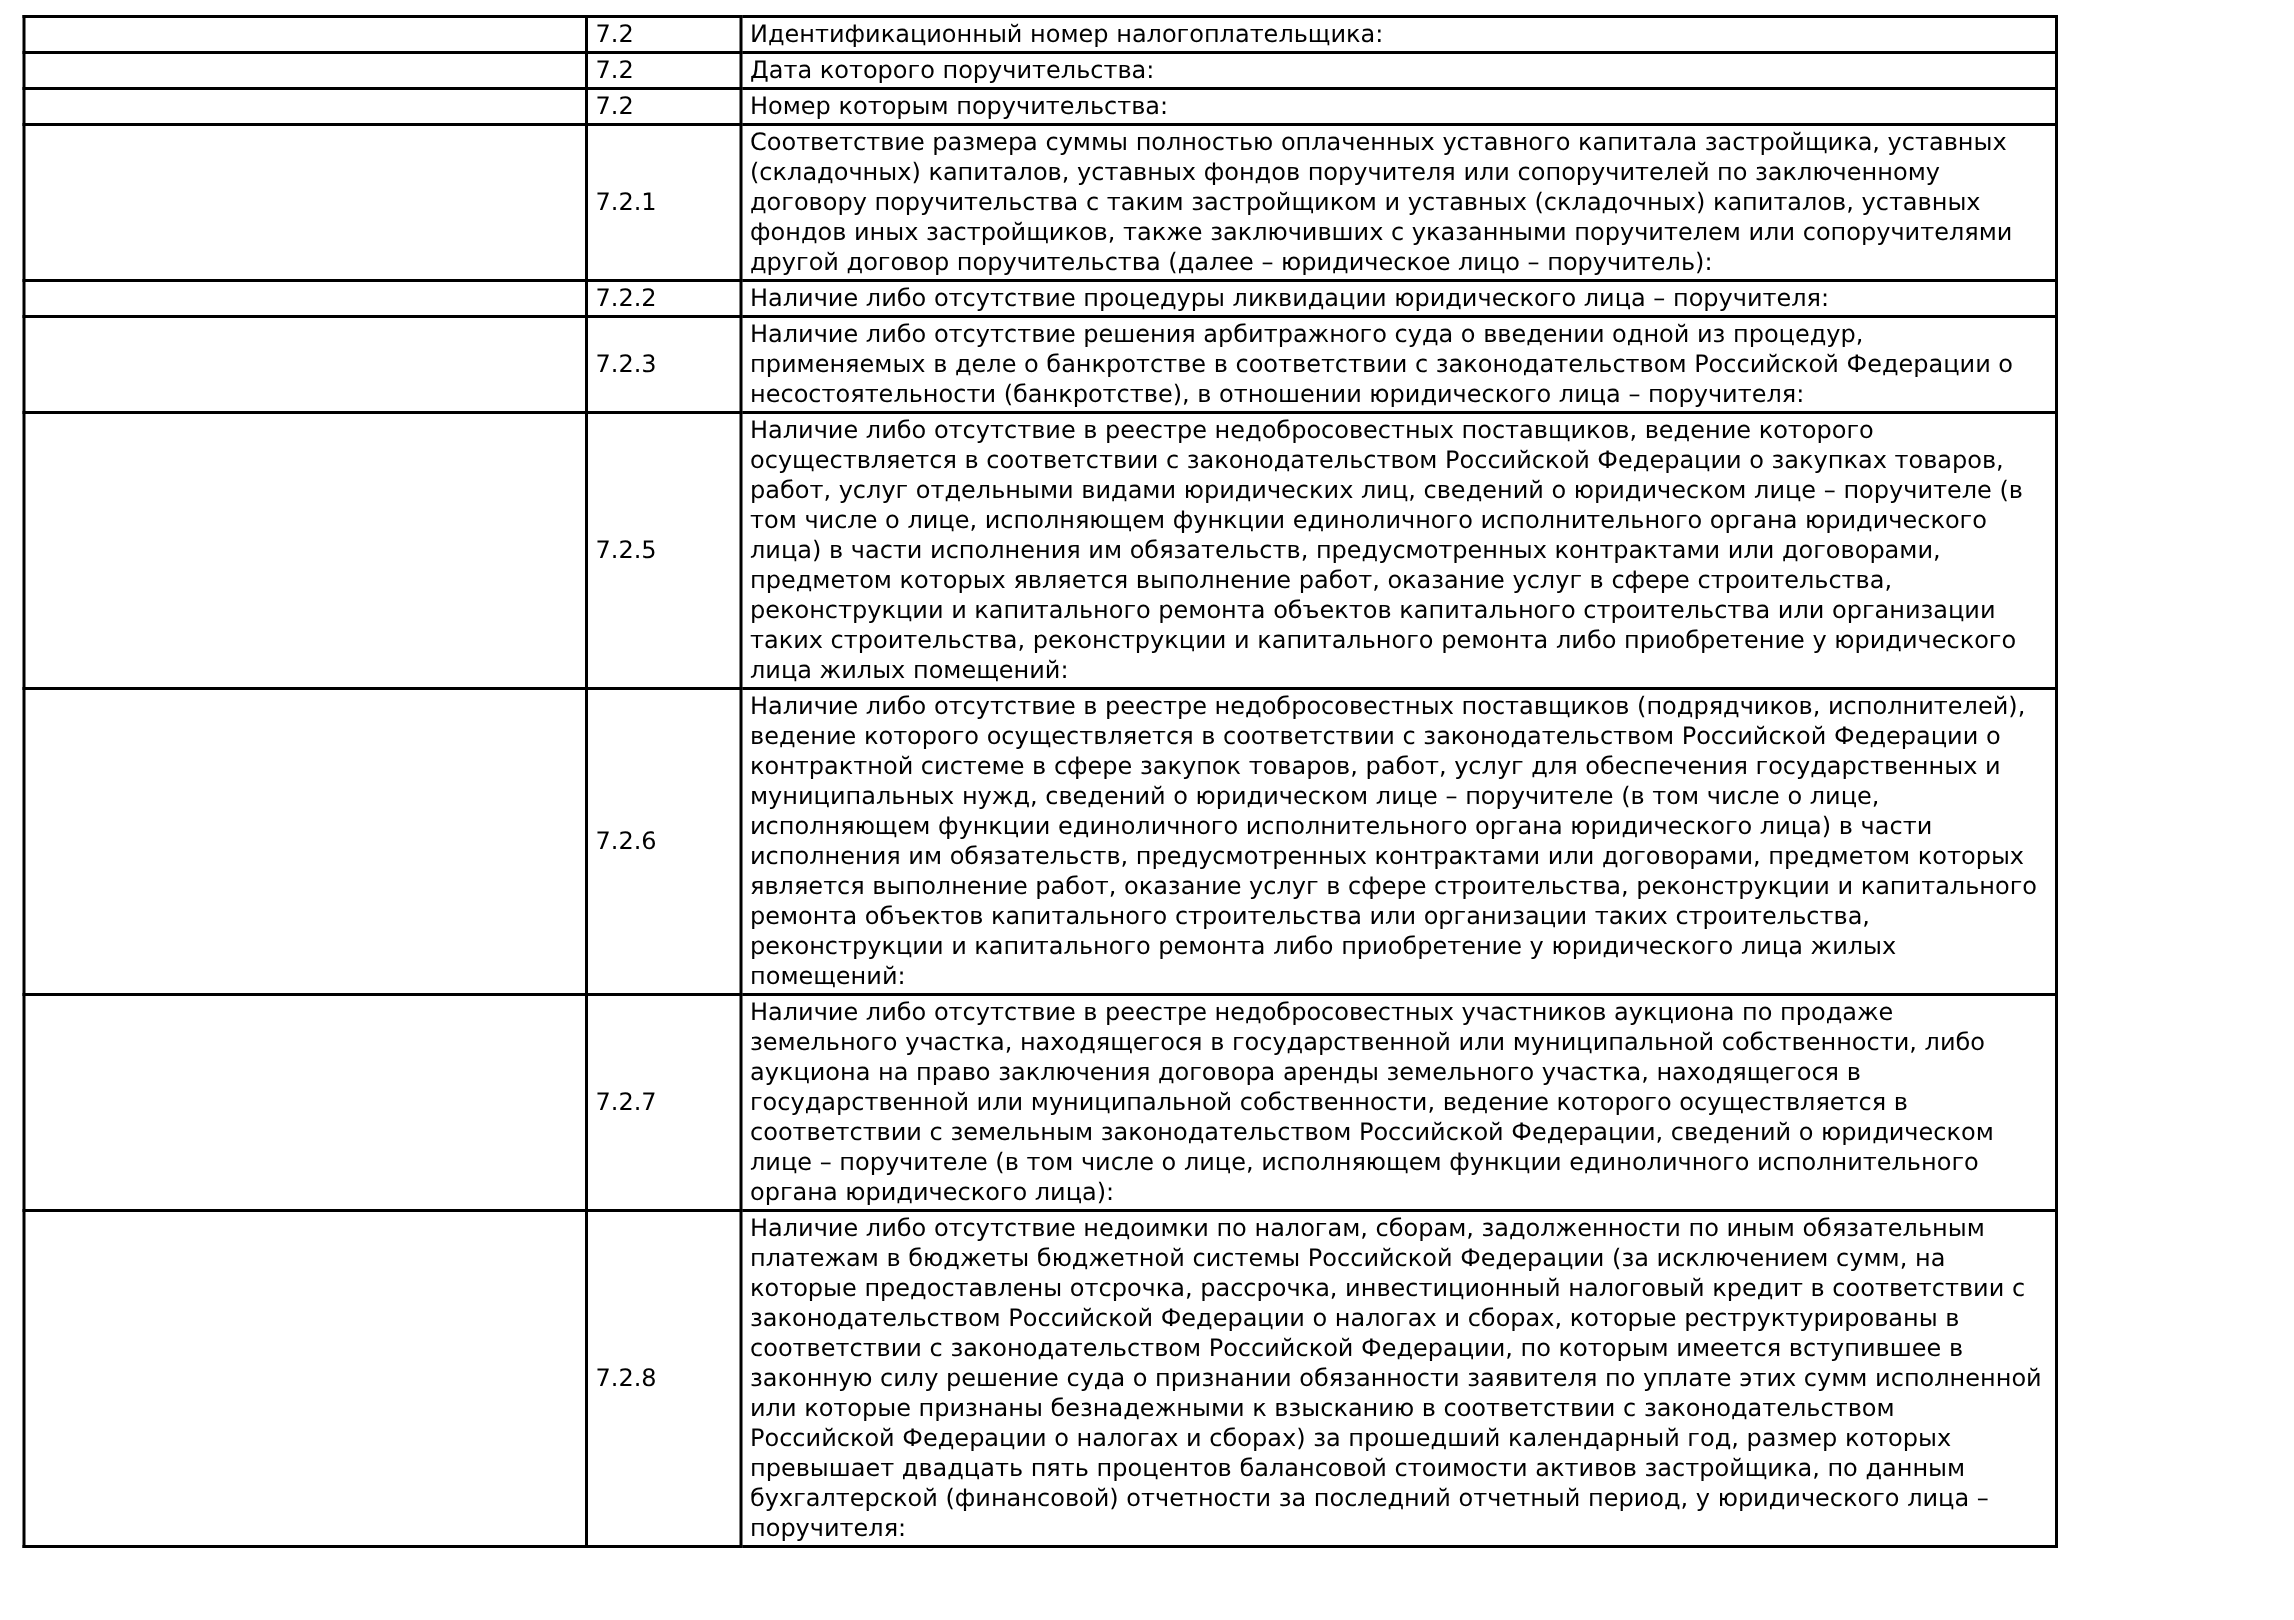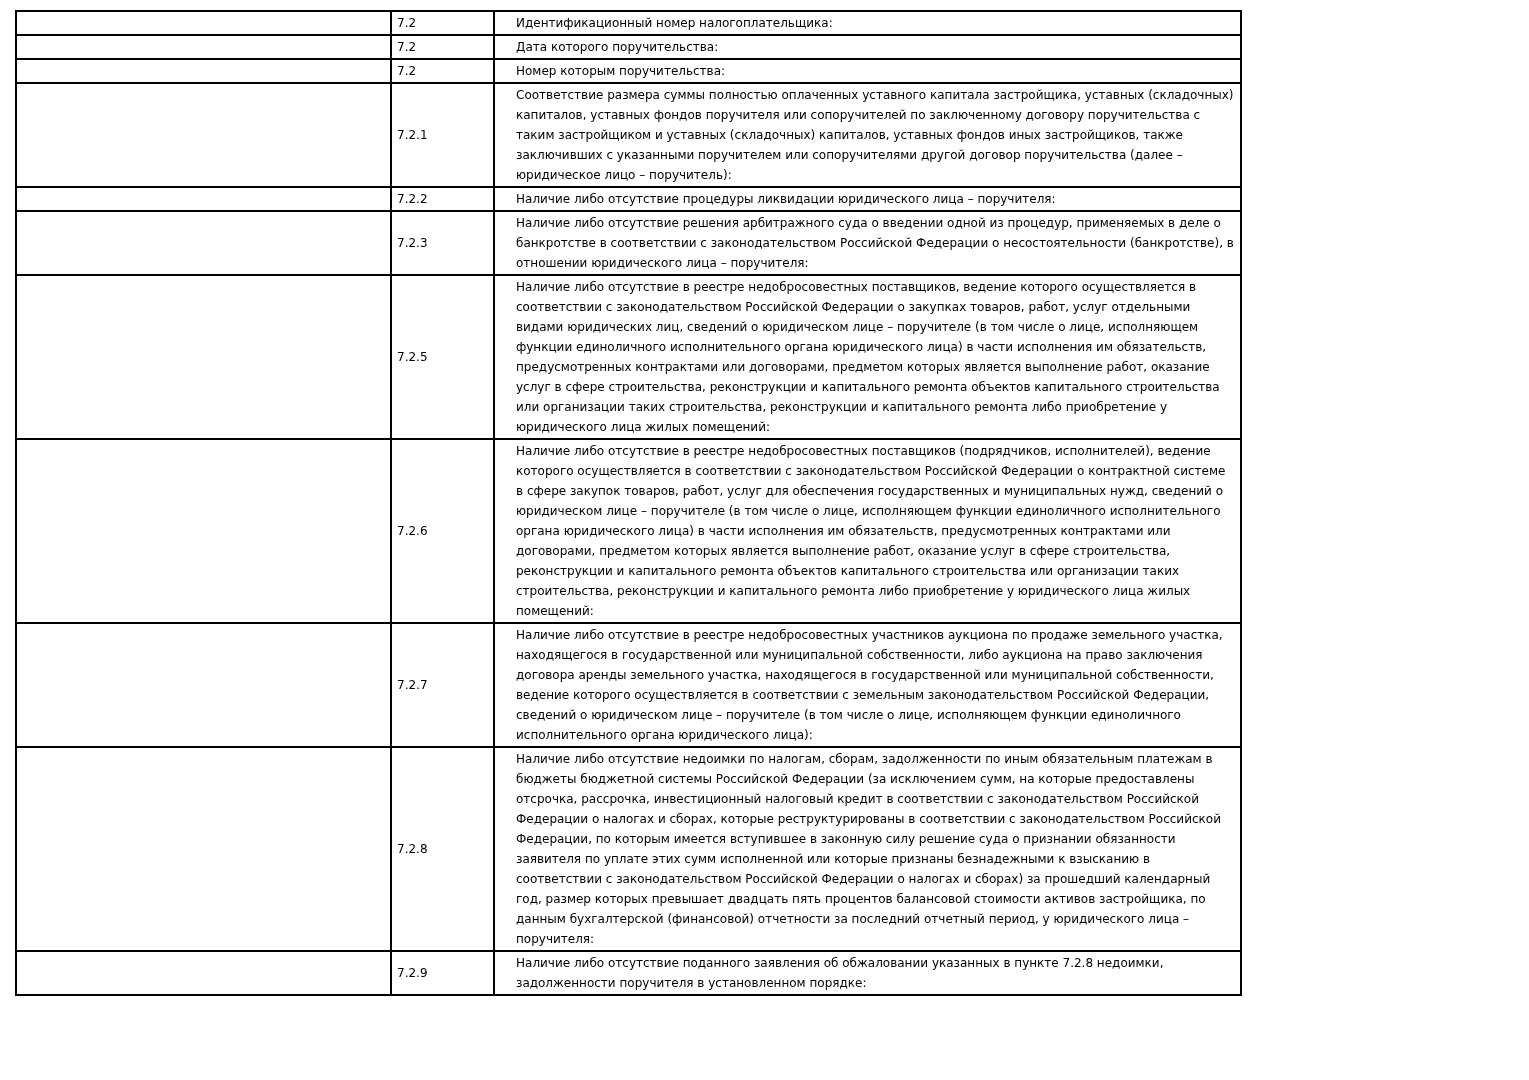--- a/index.html
+++ b/index.html
@@ -12,43 +12,43 @@
   }
   .doc-canvas {
     position: absolute;
     left: 15px;
     top: 10px;
     width: 1497px;
   }
   table.req-table {
     border-collapse: collapse;
     table-layout: fixed;
-    width: 1227px;
+    width: 1357px;
     font-family: "DejaVu Sans", "Liberation Sans", sans-serif;
-    font-size: 12px;
+    font-size: 16px;
     line-height: 20px;
     color: #000000;
   }
   table.req-table td {
     border: 2px solid #000000;
     vertical-align: middle;
     overflow: hidden;
     word-wrap: break-word;
   }
   td.cell-empty {
     width: 373px;
     padding: 1px 4px;
   }
   td.cell-num {
     width: 99px;
     padding: 1px 3px 1px 5px;
     vertical-align: middle;
   }
   td.cell-text {
-    padding: 1px 6px 1px 21px;
+    padding: 1px 6px 1px 5px;
     vertical-align: middle;
   }
 </style>
 </head>
 <body>
 
 <div class="doc-canvas">
   <table class="req-table">
     <colgroup>
       <col style="width:375px">
@@ -99,20 +99,15 @@
       <tr>
         <td class="cell-empty"></td>
         <td class="cell-num">7.2.7</td>
         <td class="cell-text">Наличие либо отсутствие в реестре недобросовестных участников аукциона по продаже земельного участка, находящегося в государственной или муниципальной собственности, либо аукциона на право заключения договора аренды земельного участка, находящегося в государственной или муниципальной собственности, ведение которого осуществляется в соответствии с земельным законодательством Российской Федерации, сведений о юридическом лице – поручителе (в том числе о лице, исполняющем функции единоличного исполнительного органа юридического лица):</td>
       </tr>
       <tr>
         <td class="cell-empty"></td>
         <td class="cell-num">7.2.8</td>
         <td class="cell-text">Наличие либо отсутствие недоимки по налогам, сборам, задолженности по иным обязательным платежам в бюджеты бюджетной системы Российской Федерации (за исключением сумм, на которые предоставлены отсрочка, рассрочка, инвестиционный налоговый кредит в соответствии с законодательством Российской Федерации о налогах и сборах, которые реструктурированы в соответствии с законодательством Российской Федерации, по которым имеется вступившее в законную силу решение суда о признании обязанности заявителя по уплате этих сумм исполненной или которые признаны безнадежными к взысканию в соответствии с законодательством Российской Федерации о налогах и сборах) за прошедший календарный год, размер которых превышает двадцать пять процентов балансовой стоимости активов застройщика, по данным бухгалтерской (финансовой) отчетности за последний отчетный период, у юридического лица – поручителя:</td>
       </tr>
-      <tr>
-        <td class="cell-empty"></td>
-        <td class="cell-num">7.2.9</td>
-        <td class="cell-text">Наличие либо отсутствие поданного заявления об обжаловании указанных в пункте 7.2.8 недоимки, задолженности поручителя в установленном порядке:</td>
-      </tr>
     </tbody>
   </table>
 </div>
 
 </body></html>

